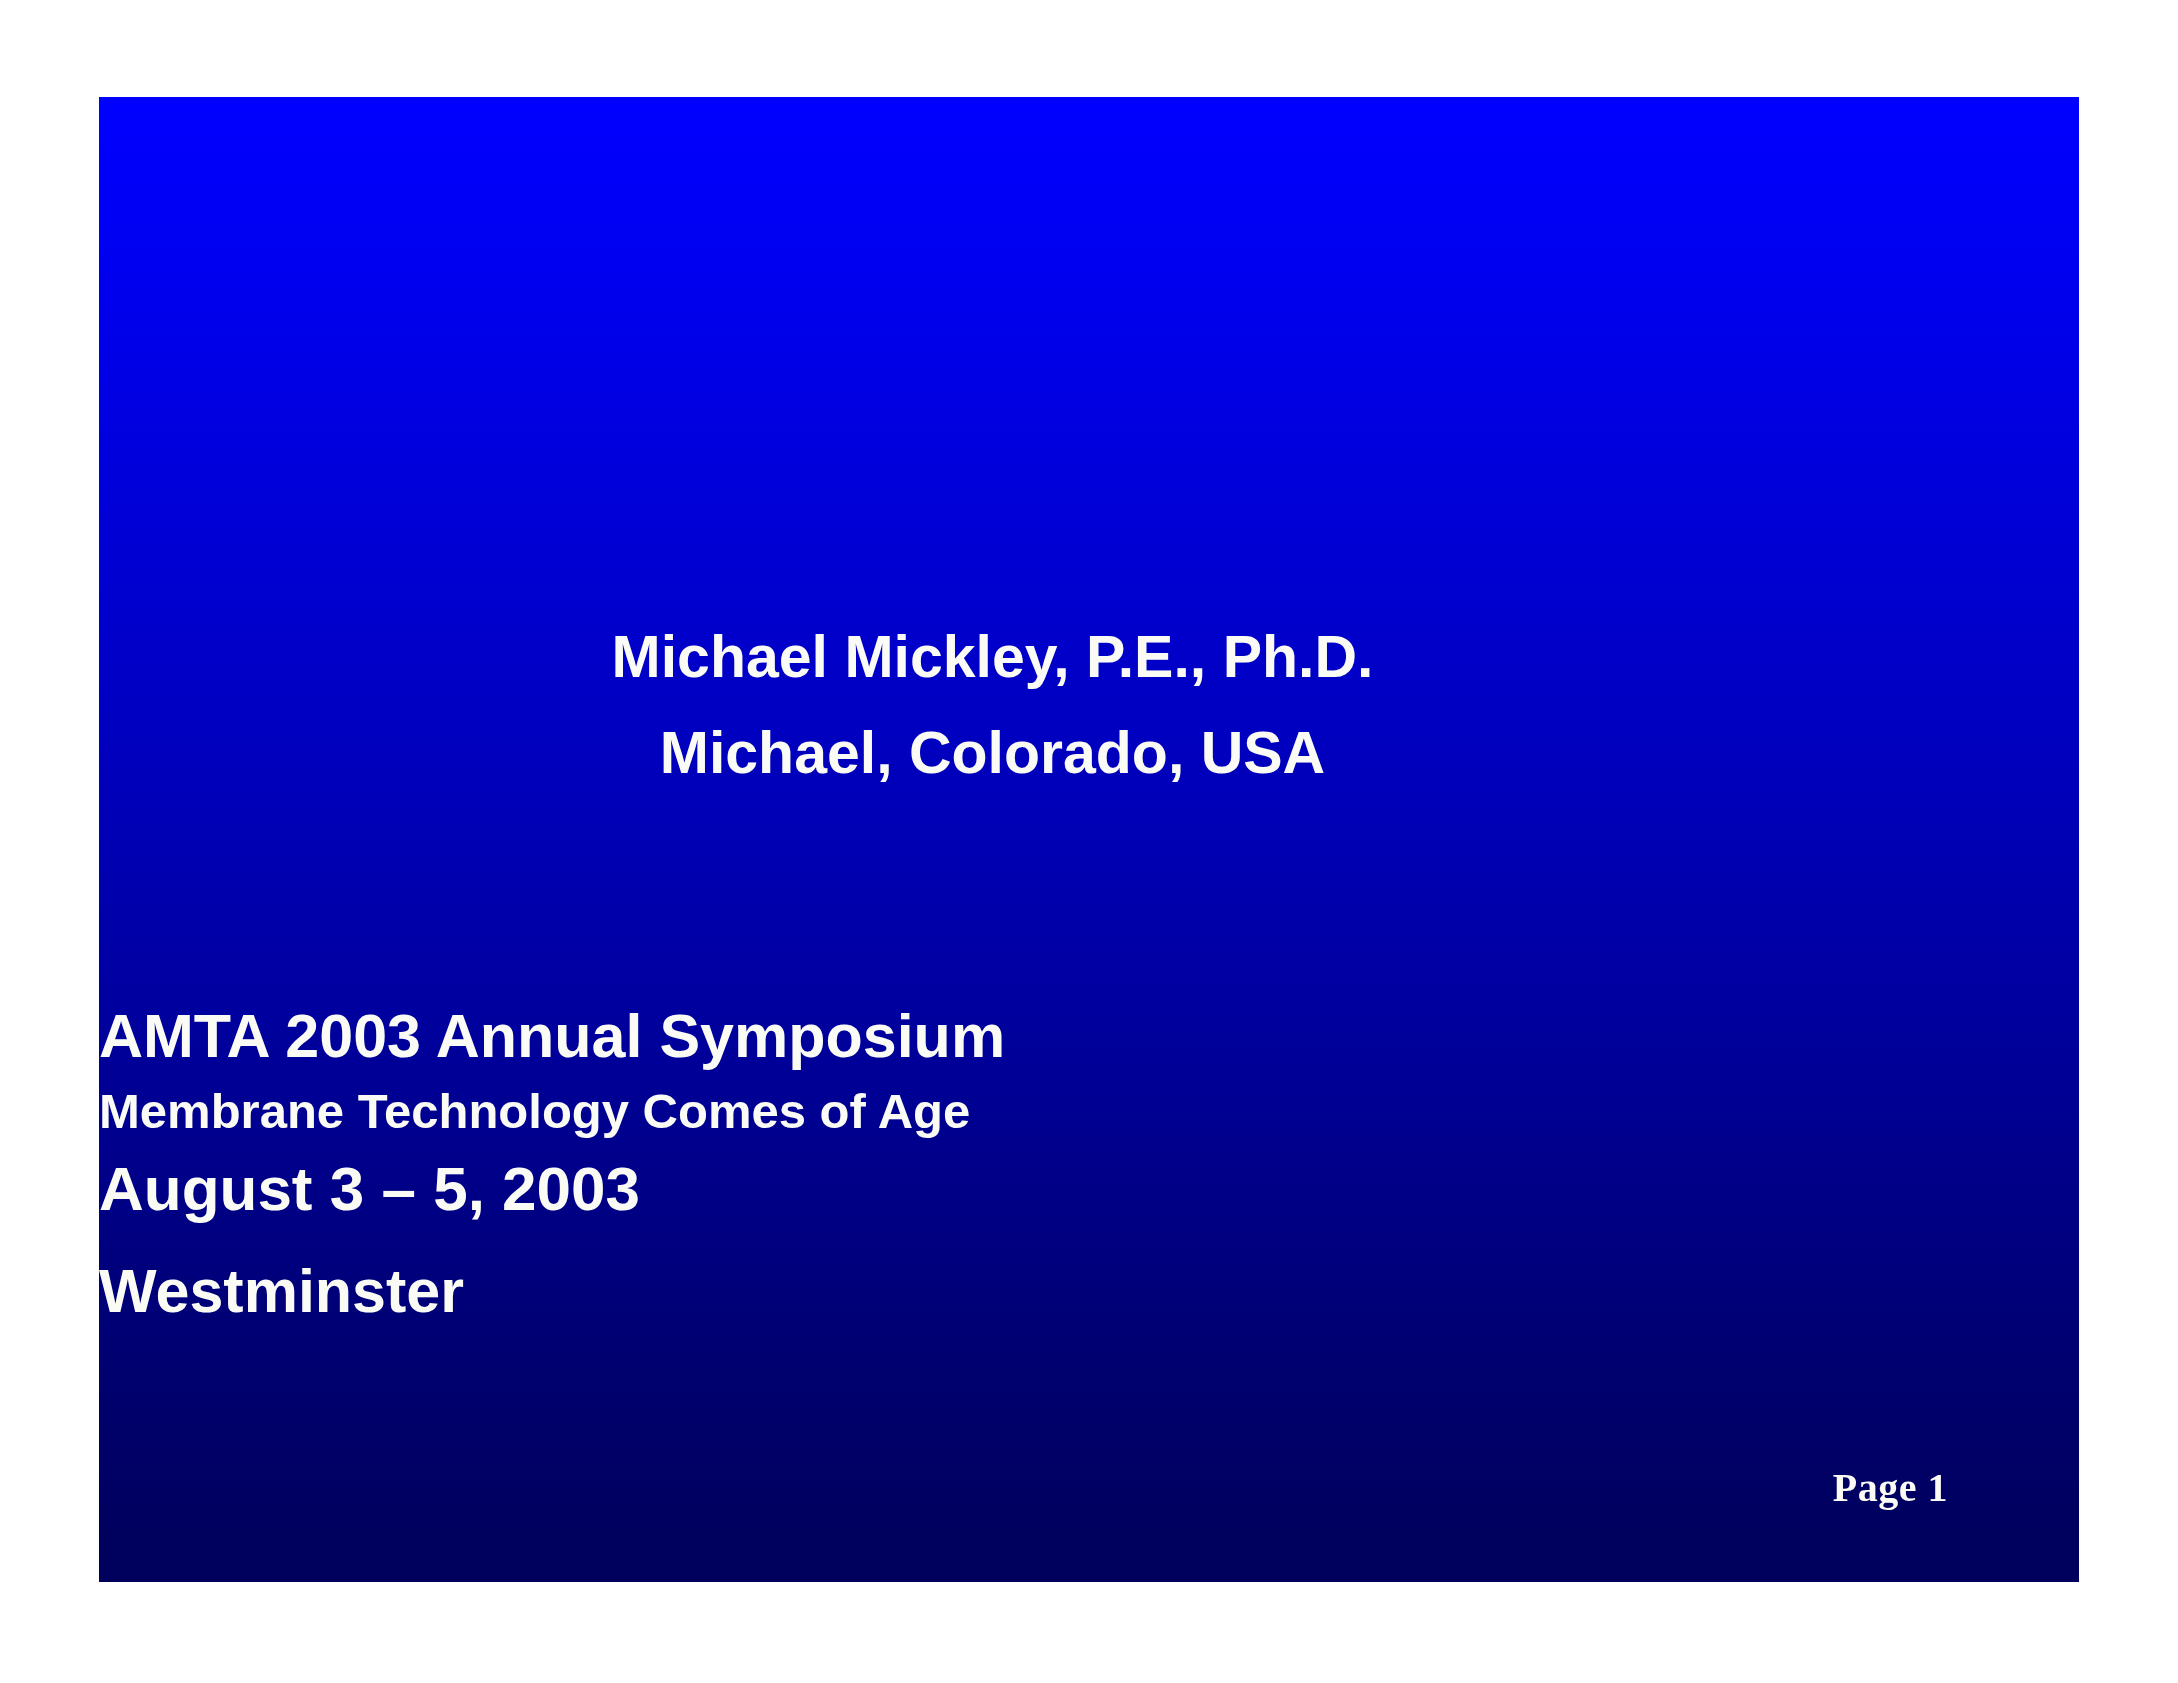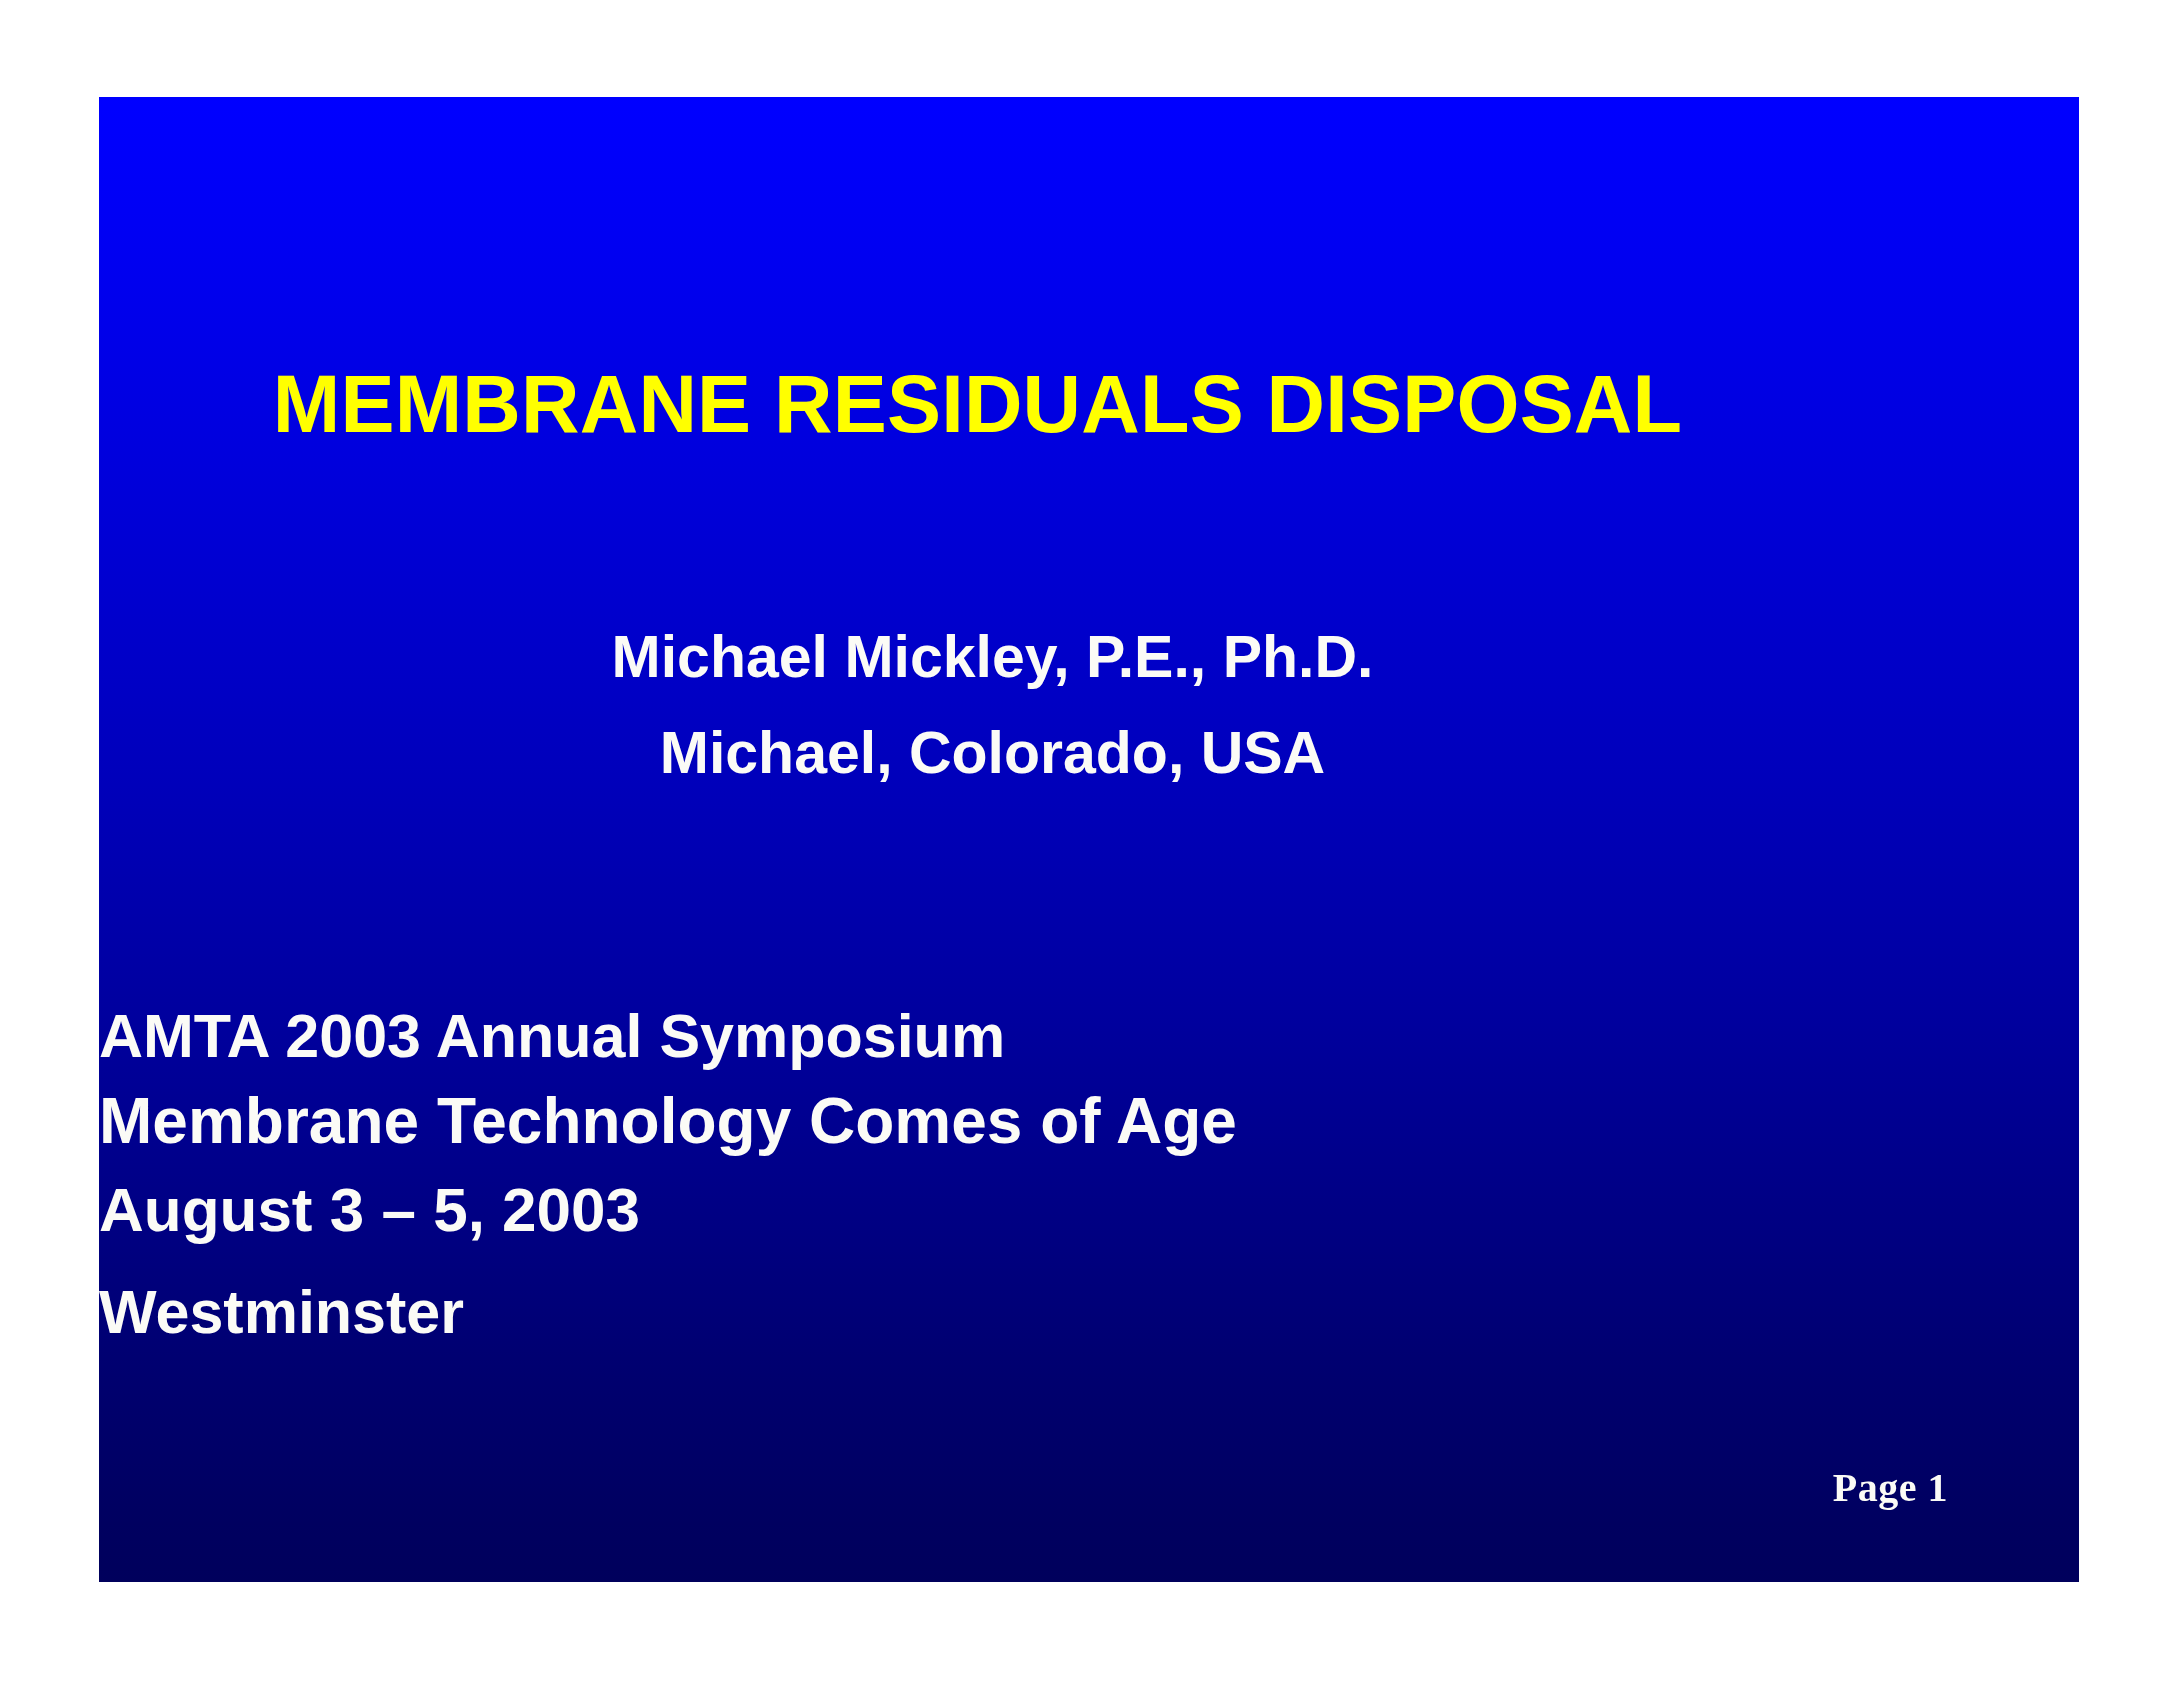--- a/index.html
+++ b/index.html
@@ -100,21 +100,21 @@
     display: block;
     font-weight: bold;
   }
 
   .event-name {
     font-size: 61px;
     line-height: 1.32;
   }
 
   .event-theme {
-    font-size: 64px;
+    font-size: 49px;
     line-height: 1.40;
   }
 
   .event-dates {
     font-size: 62px;
     line-height: 1.42;
   }
 
   .event-venue {
     font-size: 61px;
@@ -136,21 +136,20 @@
   }
 </style>
 </head>
 <body>
 
 <div class="page">
 
   <div class="slide">
     <div class="slide-body">
 
-      <div class="title">MEMBRANE RESIDUALS DISPOSAL</div>
 
       <div class="author-block">
         <span class="author-line">Michael Mickley, P.E., Ph.D.</span>
         <span class="author-line">Michael, Colorado, USA</span>
       </div>
 
       <div class="event-block">
         <span class="event-line event-name">AMTA 2003 Annual Symposium</span>
         <span class="event-line event-theme">Membrane Technology Comes of Age</span>
         <span class="event-line event-dates">August 3 – 5, 2003</span>

